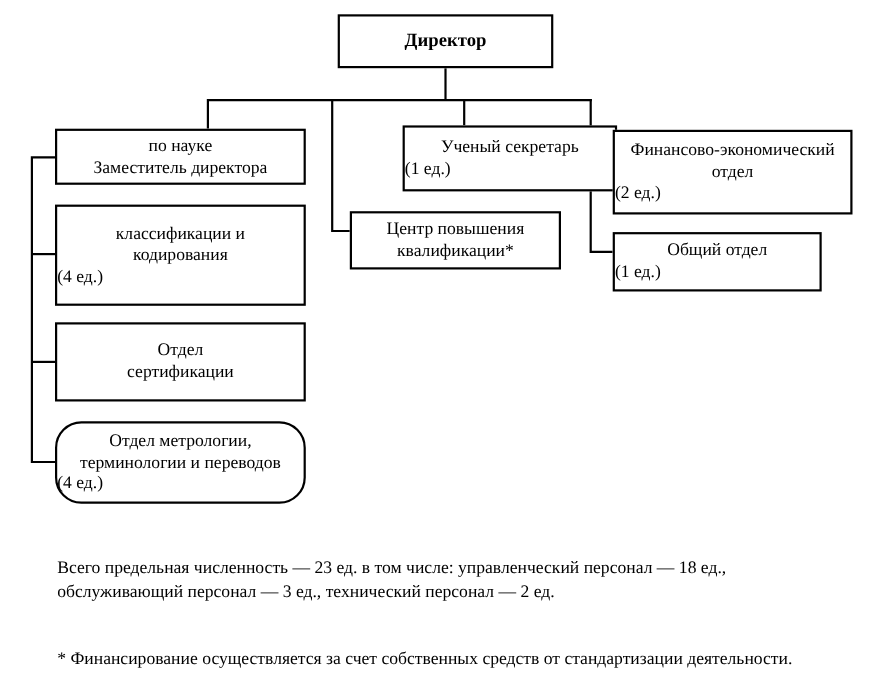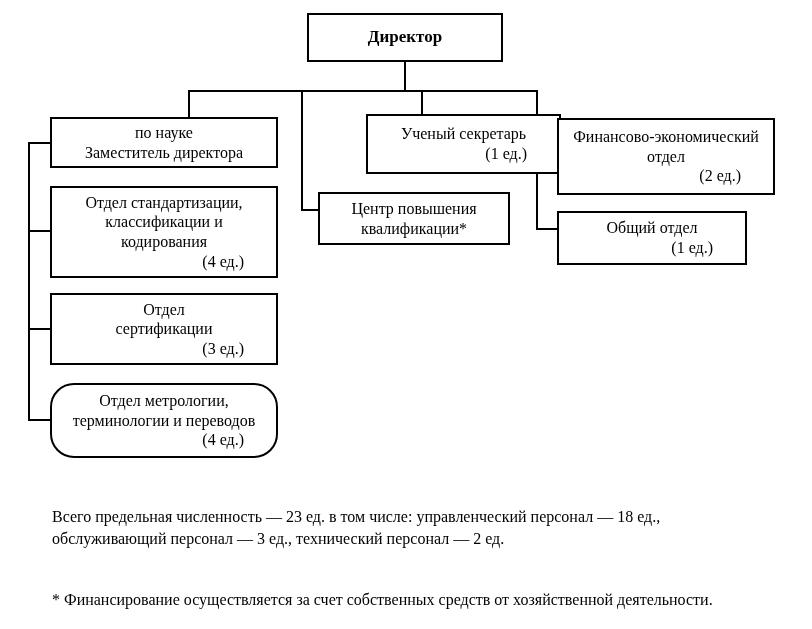--- a/index.html
+++ b/index.html
@@ -36,21 +36,21 @@
     font-size: 16px;
     line-height: 1.22;
   }
   .node .line {
     width: 100%;
     text-align: center;
   }
   .node .count {
     width: 100%;
     box-sizing: border-box;
-    text-align: right;
+    text-align: left;
     padding-right: 32px;
   }
   .node.director {
     font-weight: bold;
     font-size: 17px;
   }
   .textblock {
     position: absolute;
     font-size: 16px;
     line-height: 1.38;
@@ -77,30 +77,28 @@
   <div class="node director" style="left:307px; top:13px; width:196px; height:49px;">
     <div class="line">Директор</div>
   </div>
 
   <div class="node" style="left:50px; top:117px; width:228px; height:51px;">
     <div class="line">по науке</div>
     <div class="line">Заместитель директора</div>
   </div>
 
   <div class="node" style="left:50px; top:186px; width:228px; height:92px;">
-    <div class="line">Отдел стандартизации,</div>
     <div class="line">классификации и</div>
     <div class="line">кодирования</div>
     <div class="count">(4 ед.)</div>
   </div>
 
   <div class="node" style="left:50px; top:293px; width:228px; height:72px;">
     <div class="line">Отдел</div>
     <div class="line">сертификации</div>
-    <div class="count">(3 ед.)</div>
   </div>
 
   <div class="node" style="left:50px; top:383px; width:228px; height:75px;border-radius:24px;">
     <div class="line">Отдел метрологии,</div>
     <div class="line">терминологии и переводов</div>
     <div class="count">(4 ед.)</div>
   </div>
 
   <div class="node" style="left:326px; top:114px; width:195px; height:60px;margin-left:40px;">
     <div class="line">Ученый секретарь</div>
@@ -121,15 +119,15 @@
   <div class="node" style="left:557px; top:211px; width:190px; height:54px;">
     <div class="line">Общий отдел</div>
     <div class="count">(1 ед.)</div>
   </div>
 
   <div class="textblock" style="left:52px; top:506px; width:700px;">
     <div>Всего предельная численность — 23 ед. в том числе: управленческий персонал — 18 ед.,</div>
     <div>обслуживающий персонал — 3 ед., технический персонал — 2 ед.</div>
   </div>
 
-  <div class="textblock" style="left:52px; top:589px; width:740px;">* Финансирование осуществляется за счет собственных средств от хозяйственной деятельности.</div>
+  <div class="textblock" style="left:52px; top:589px; width:740px;">* Финансирование осуществляется за счет собственных средств от стандартизации деятельности.</div>
 
 </div>
 
 </body></html>

